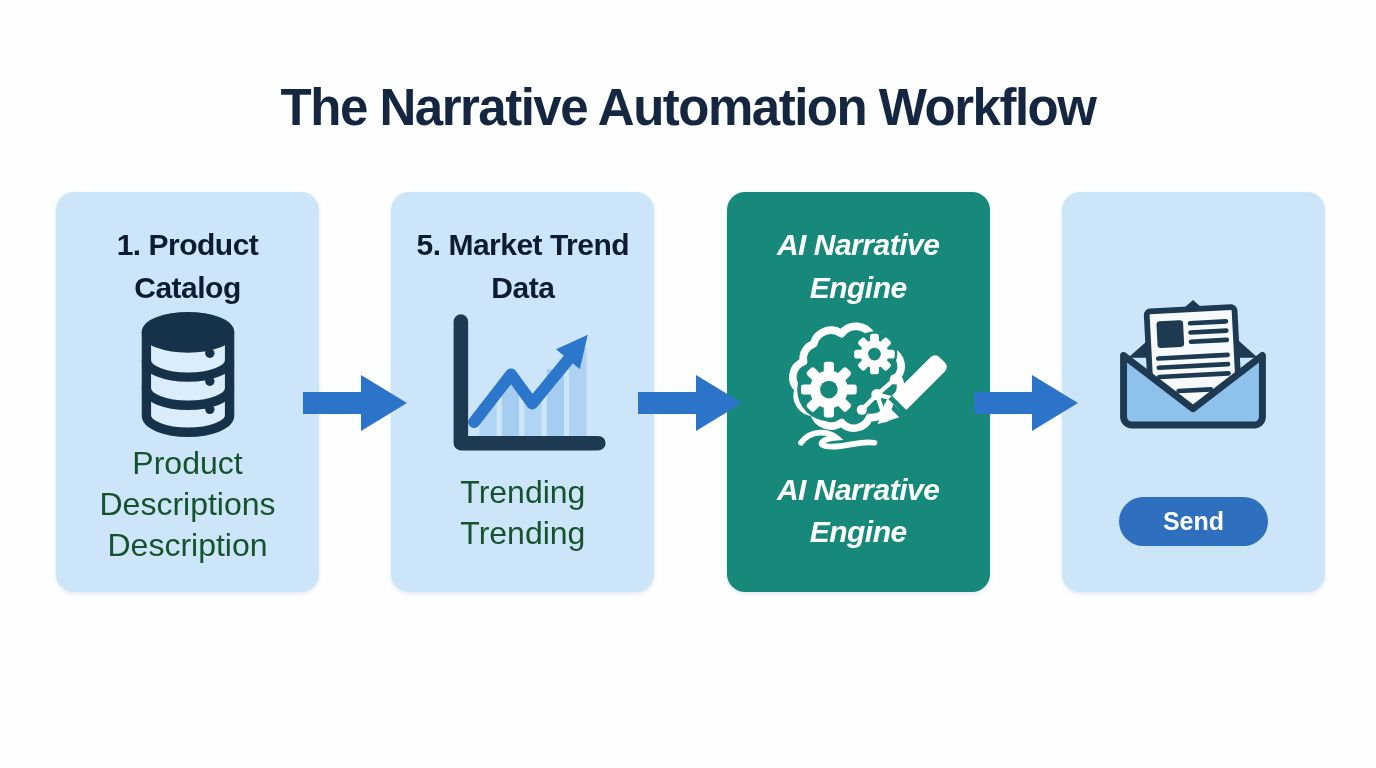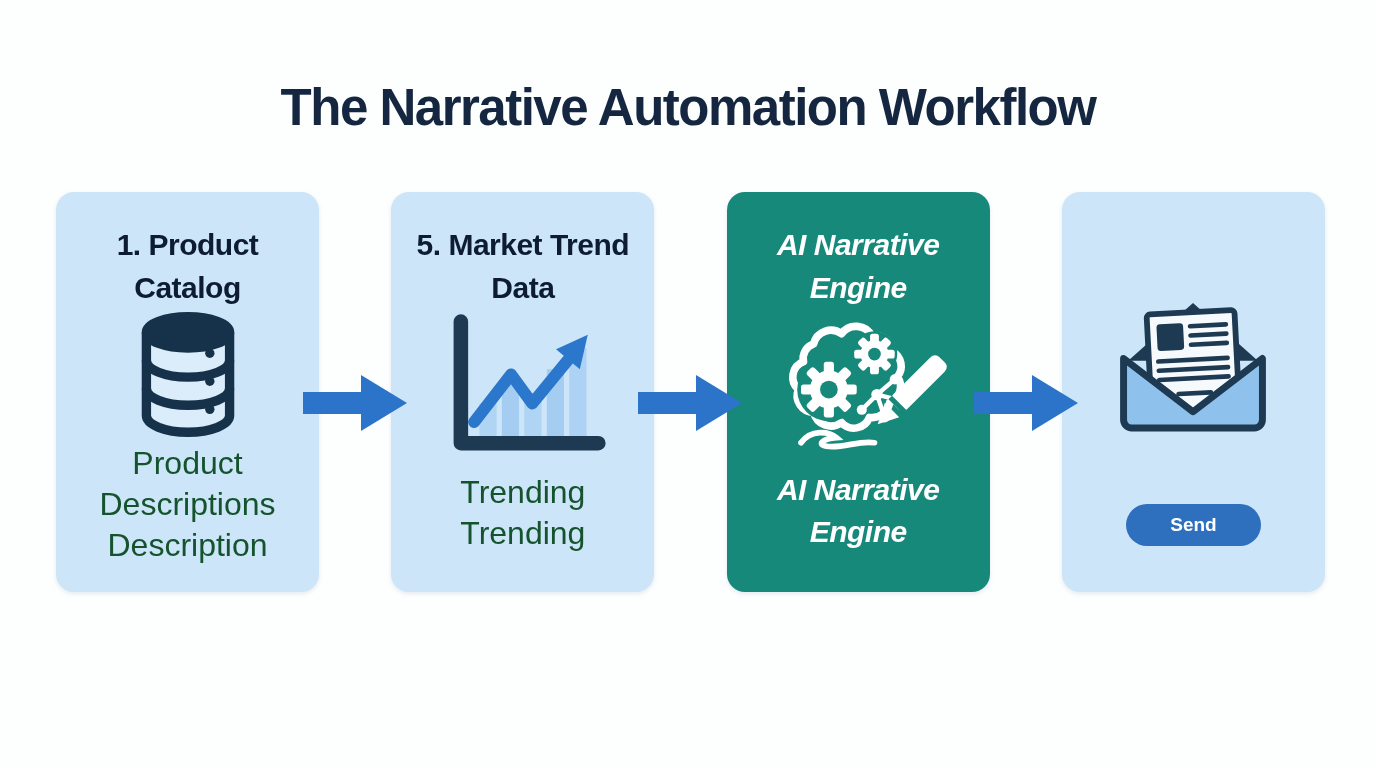--- a/index.html
+++ b/index.html
@@ -71,21 +71,21 @@
     margin-bottom:8px;
   }
   .accent .card-sub{
     color:#ffffff;font-weight:800;font-size:30px;
     letter-spacing:-0.5px;line-height:1.42;max-width:232px;
   }
   .send-btn{
     background:var(--button-blue);
     color:#ffffff;
     font-family:"Liberation Sans", sans-serif;
-    font-size:19px;font-weight:700;
+    font-size:25px;font-weight:700;
     border:none;border-radius:25px;
     padding:10px 44px;
     margin-bottom:16px;
     cursor:pointer;
   }
   .flow-arrow{
     position:absolute;
     top:375px;
     width:104px;height:56px;
     z-index:3;

